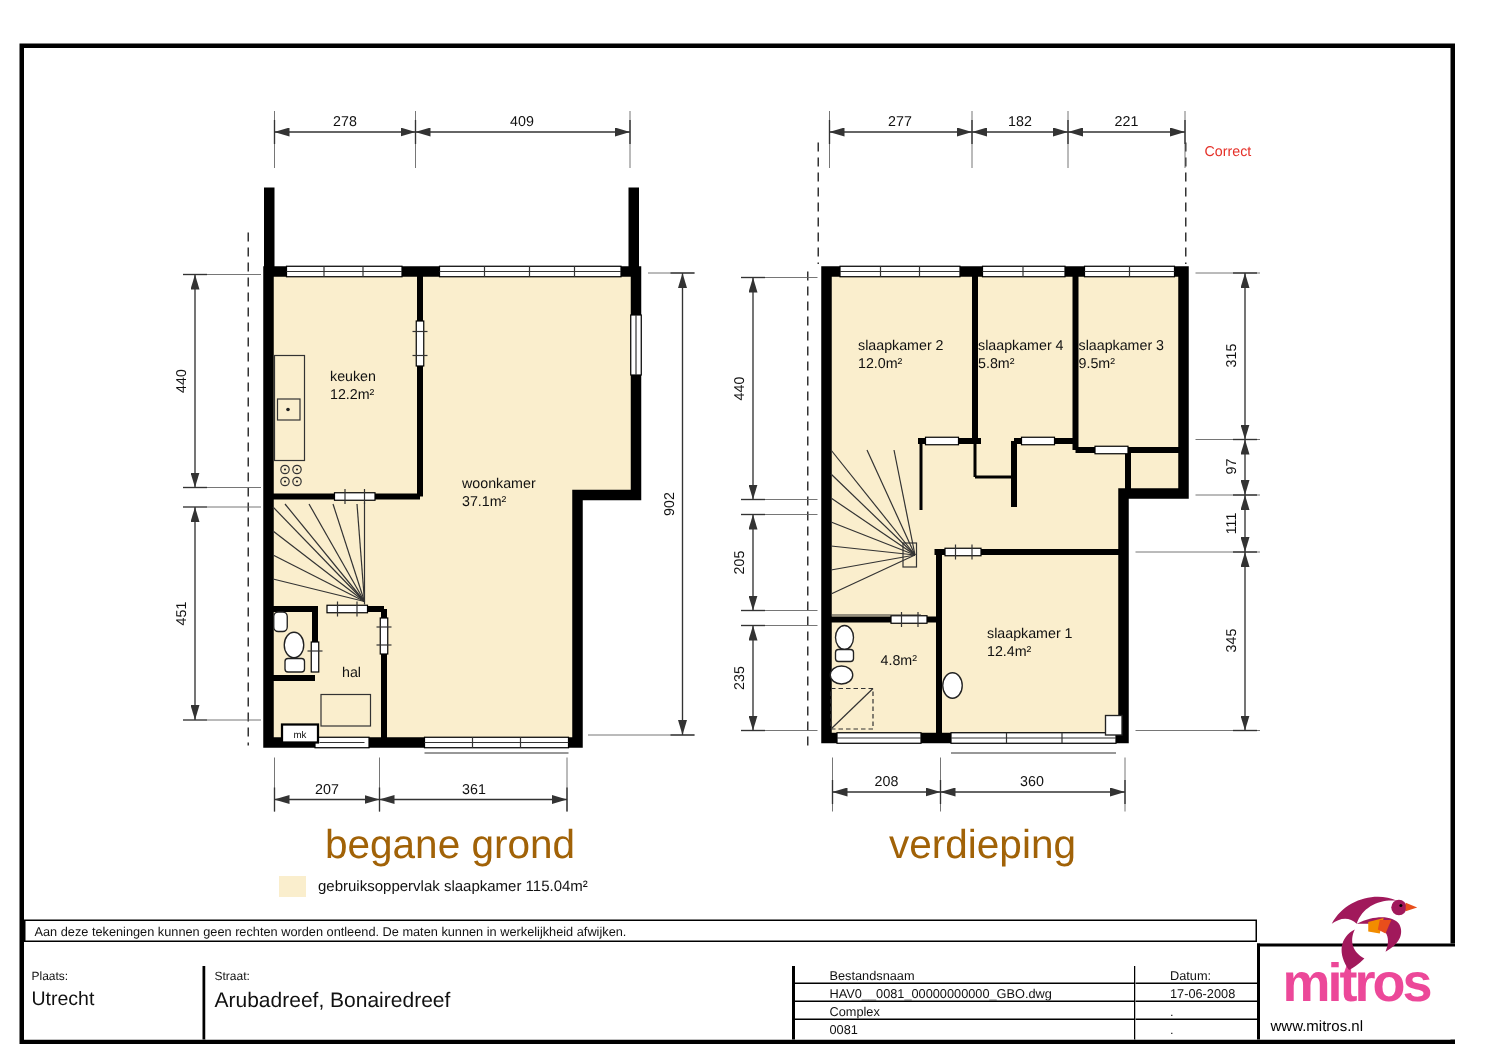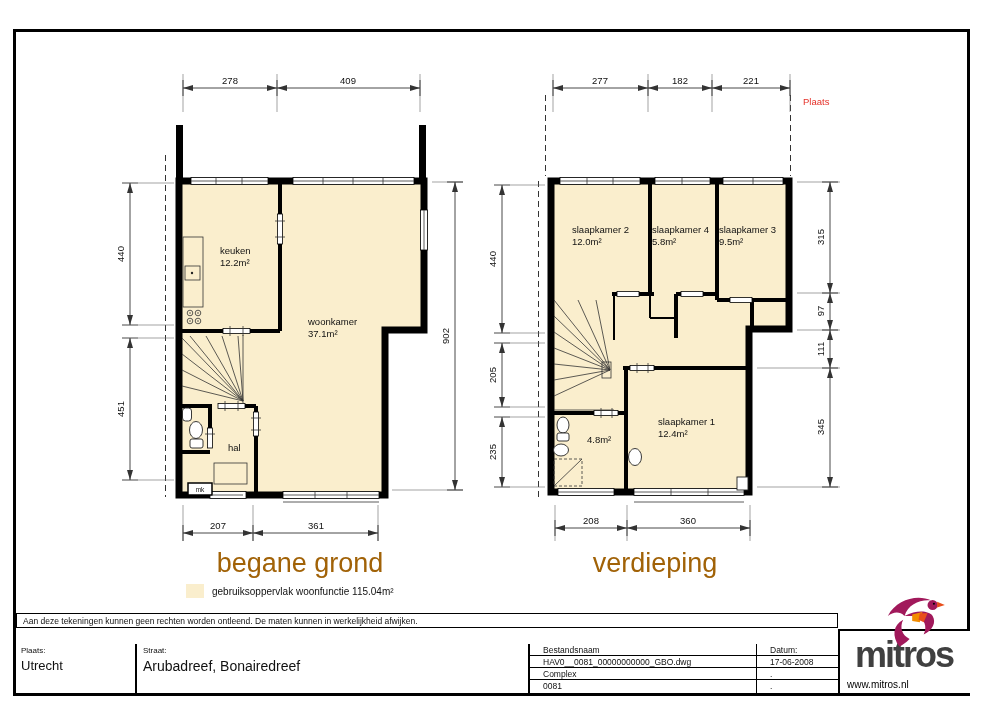--- a/index.html
+++ b/index.html
@@ -33,25 +33,25 @@
   #disclaimer{left:16px;top:613px;width:822px;height:15px;border:1px solid #000;
               font-size:8.5px;padding:2px 0 0 6px;}
   #col-plaats{left:16px;top:644px;width:121px;height:49px;border-right:2px solid #000;padding:2px 16px 0 5px;}
   #col-straat{left:137px;top:644px;width:393px;height:49px;border-right:2px solid #000;padding:2px 0 0 6px;}
   .tb-label{font-size:8px;}
   .tb-value{font-size:13px;margin-top:3px;}
   #col-straat .tb-value{font-size:14px;}
   #col-bestand{left:530px;top:644px;width:227px;height:49px;border-right:1px solid #000;}
   #col-datum{left:757px;top:644px;width:81px;height:49px;}
   .tb-row{box-sizing:border-box;height:12px;border-bottom:1px solid #000;font-size:8.5px;
-          padding:1px 0 0 13px;white-space:nowrap;overflow:hidden;}
+          padding:1px 0 0 23px;white-space:nowrap;overflow:hidden;}
   .tb-row:last-child{border-bottom:none;}
   #logo-box{left:838px;top:629px;width:132px;height:64px;border-left:2px solid #000;border-top:2px solid #000;}
   #logo-name{position:absolute;left:840px;top:634px;width:128px;text-align:center;
-             font-size:36px;font-weight:bold;letter-spacing:-2px;color:#404040;}
+             font-size:36px;font-weight:bold;letter-spacing:-2px;color:#ec4899;}
   #logo-url{position:absolute;left:847px;top:679px;font-size:10px;color:#000;}
 </style>
 </head>
 <body>
 
 <div id="page">
   <div id="frame"></div>
 
   <svg style="left:105px;top:60px;" width="375" height="485" viewBox="105 60 375 485">
     <defs>
@@ -343,27 +343,27 @@
       <line x1="555" y1="520" x2="555" y2="536" class="tick"></line>
       <line x1="627" y1="520" x2="627" y2="536" class="tick"></line>
       <line x1="750" y1="520" x2="750" y2="536" class="tick"></line>
       <line x1="555" y1="528" x2="627" y2="528" class="dim" marker-start="url(#arrow)" marker-end="url(#arrow)"></line>
       <line x1="627" y1="528" x2="750" y2="528" class="dim" marker-start="url(#arrow)" marker-end="url(#arrow)"></line>
       <text class="dimlabel" x="591" y="524" text-anchor="middle">208</text>
       <text class="dimlabel" x="688" y="524" text-anchor="middle">360</text>
     </g>
   </svg>
 
-  <div class="correct-note">Plaats</div>
+  <div class="correct-note">Correct</div>
 
   <div class="plan-title" style="left:180px;top:548px;width:240px;">begane grond</div>
   <div class="plan-title" style="left:545px;top:548px;width:220px;text-align:center;">verdieping</div>
 
   <div class="legend-swatch"></div>
-  <div class="legend-label">gebruiksoppervlak woonfunctie 115.04m²</div>
+  <div class="legend-label">gebruiksoppervlak slaapkamer 115.04m²</div>
 
   <div id="disclaimer" class="tb">Aan deze tekeningen kunnen geen rechten worden ontleend. De maten kunnen in werkelijkheid afwijken.</div>
 
   <div id="col-plaats" class="tb">
     <div class="tb-label">Plaats:</div>
     <div class="tb-value">Utrecht</div>
   </div>
   <div id="col-straat" class="tb">
     <div class="tb-label">Straat:</div>
     <div class="tb-value">Arubadreef, Bonairedreef</div>

